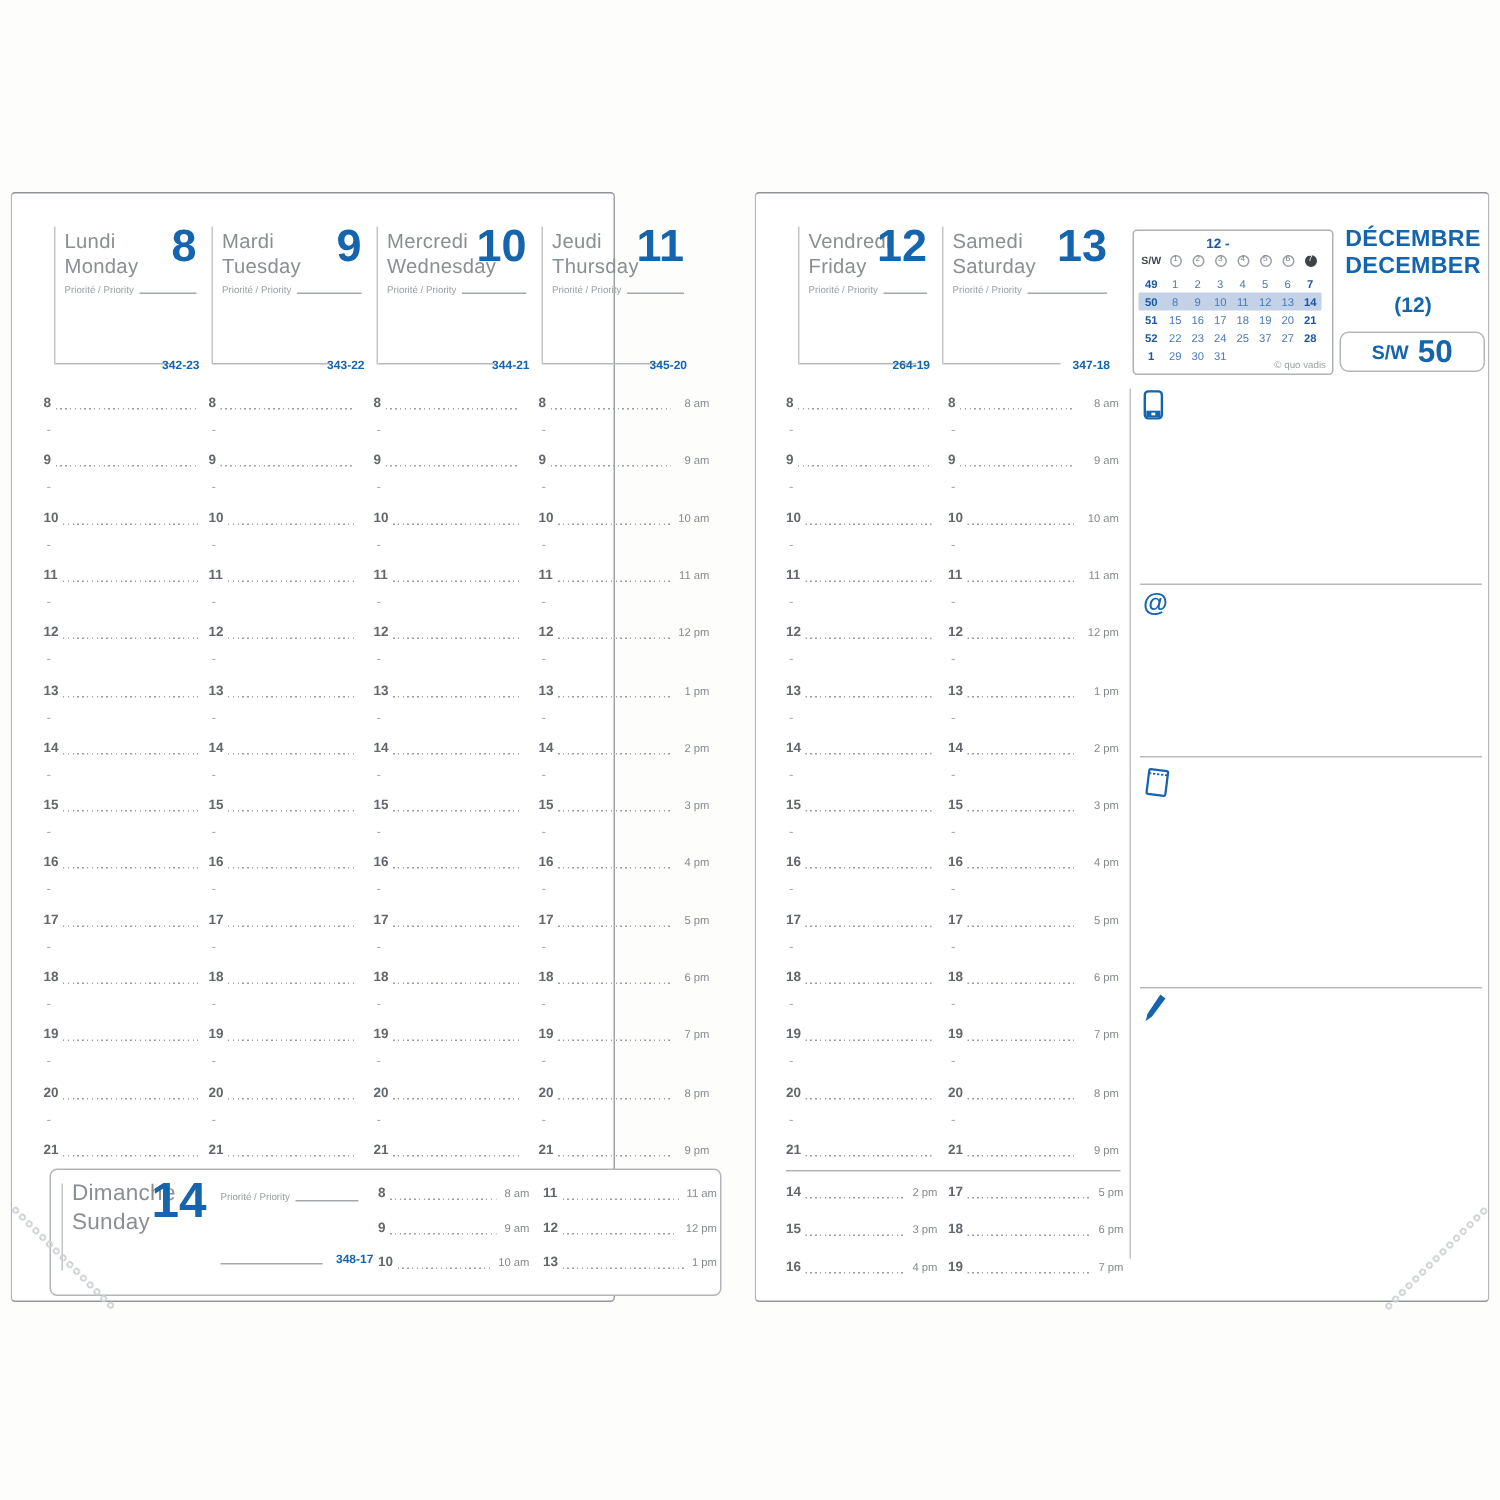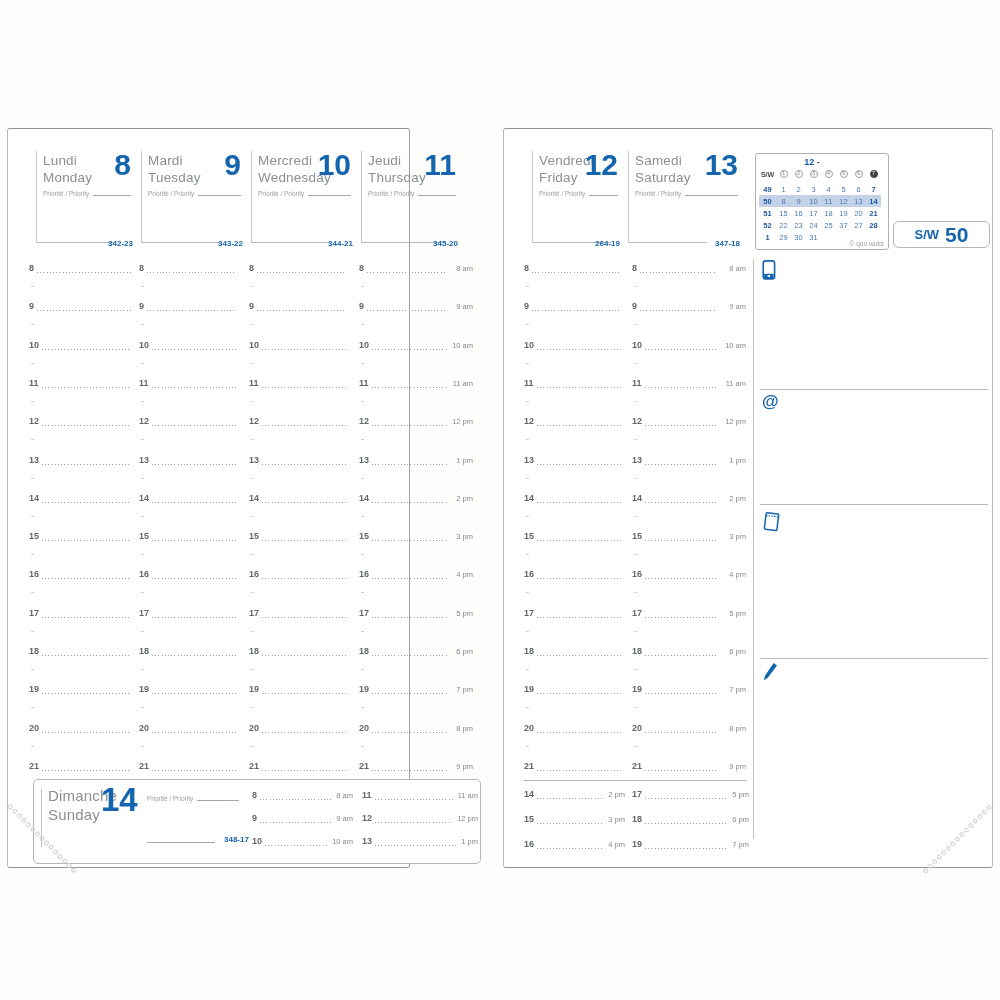--- a/index.html
+++ b/index.html
@@ -790,20 +790,25 @@
           <div class="cal-row" style="top: 77px;">
             <div class="cal-wk">1</div>
             <div class="cal-day">29</div>
             <div class="cal-day">30</div>
             <div class="cal-day">31</div>
           </div>
         </div>
       <div id="cal-copy">© quo vadis</div>
     </div>
 
+    <div id="month-panel">
+      <div class="month-name">DÉCEMBRE</div>
+      <div class="month-name">DECEMBER</div>
+      <div id="month-number">(12)</div>
+    </div>
     <div id="sw-box">
       <span class="sw-label">S/W</span>
       <span class="sw-num">50</span>
     </div>
 
     <div id="sidebar-vline"></div>
     <div class="sb-hline" style="top:260px;"></div>
     <div class="sb-hline" style="top:375px;"></div>
     <div class="sb-hline" style="top:529px;"></div>
 

